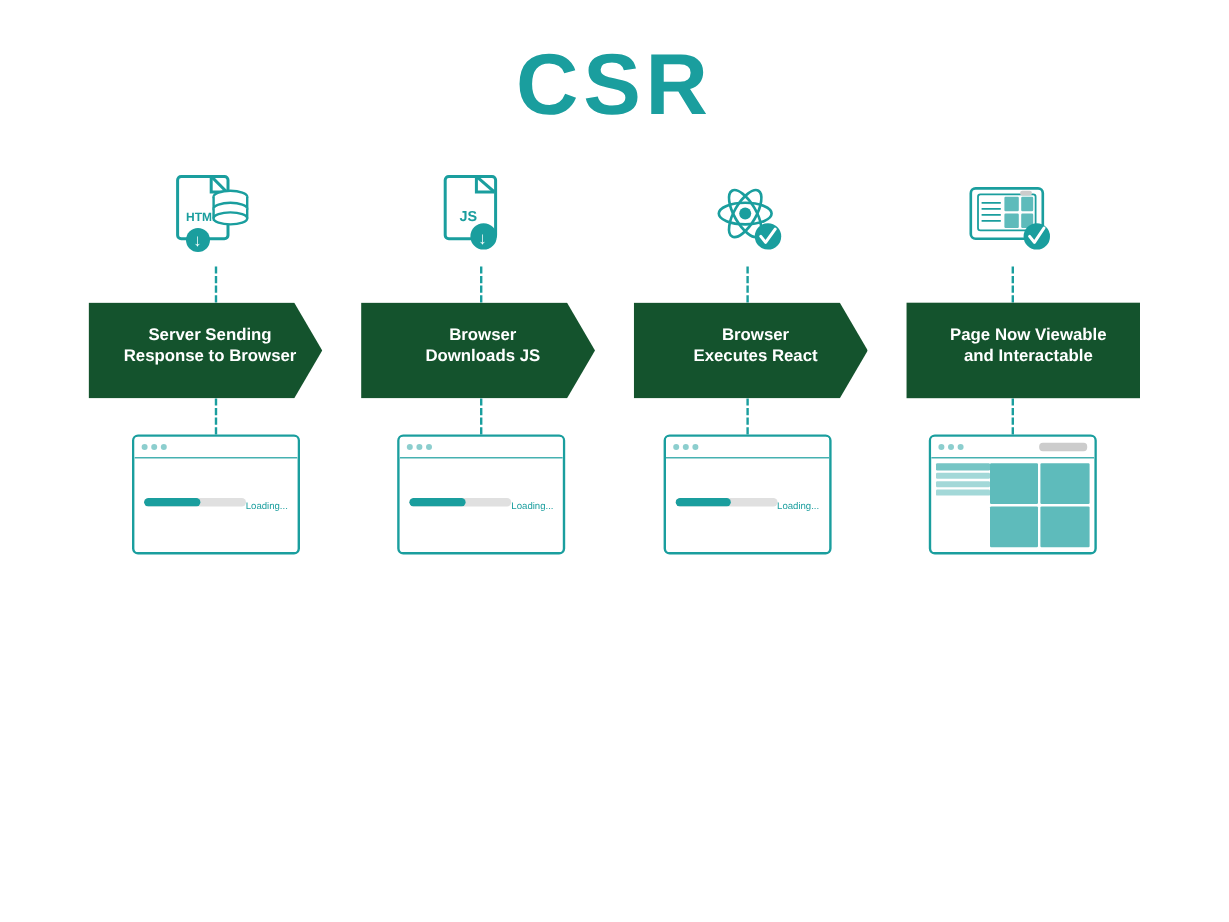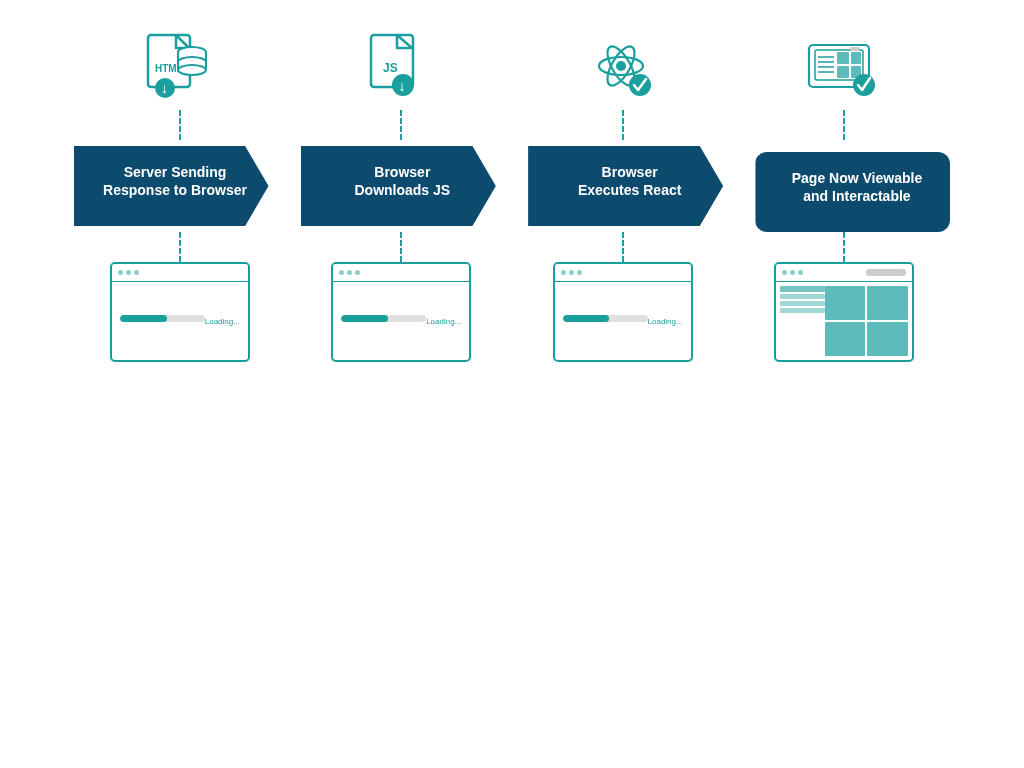--- a/index.html
+++ b/index.html
@@ -79,39 +79,38 @@
       display: flex;
       width: 92%;
       justify-content: space-around;
       align-items: center;
       gap: 4px;
       margin: 0;
     }
 
     .arrow-shape {
       position: relative;
-      background: #0c4a6e;
+      background: #14532d;
       color: #fff;
       font-size: 15px;
       font-weight: 600;
       text-align: center;
       padding: 8px 10px 18px 18px;
       width: 195px;
       min-height: 80px;
       display: flex;
       align-items: center;
       justify-content: center;
       line-height: 1.3;
       clip-path: polygon(0% 0%, 88% 0%, 100% 50%, 88% 100%, 0% 100%);
     }
 
     .arrow-shape:last-child {
       clip-path: polygon(0% 0%, 100% 0%, 100% 100%, 0% 100%);
-      border-radius: 12px;
-      margin-top: 12px;
+      border-radius: 0;
     }
 
     
     .browsers-row {
       display: flex;
       width: 90%;
       justify-content: space-around;
       align-items: flex-start;
       margin-top: 0;
     }
@@ -230,20 +229,21 @@
     .right-cell {
       background: #1a9e9e;
       opacity: 0.7;
       border-radius: 1px;
     }
   </style>
 </head>
 <body>
 
 <div class="page-container">
+  <h1 class="title">CSR</h1>
 
   <div class="diagram">
 
     <div class="icons-row">
 
       <div class="icon-cell">
         <svg class="icon-svg" viewBox="0 0 80 80" fill="none" xmlns="http://www.w3.org/2000/svg">
 
           <rect x="8" y="5" width="42" height="52" rx="3" stroke="#1a9e9e" stroke-width="2.5" fill="white"></rect>
           <polyline points="36,5 36,18 49,18" stroke="#1a9e9e" stroke-width="2.5" fill="none"></polyline>

